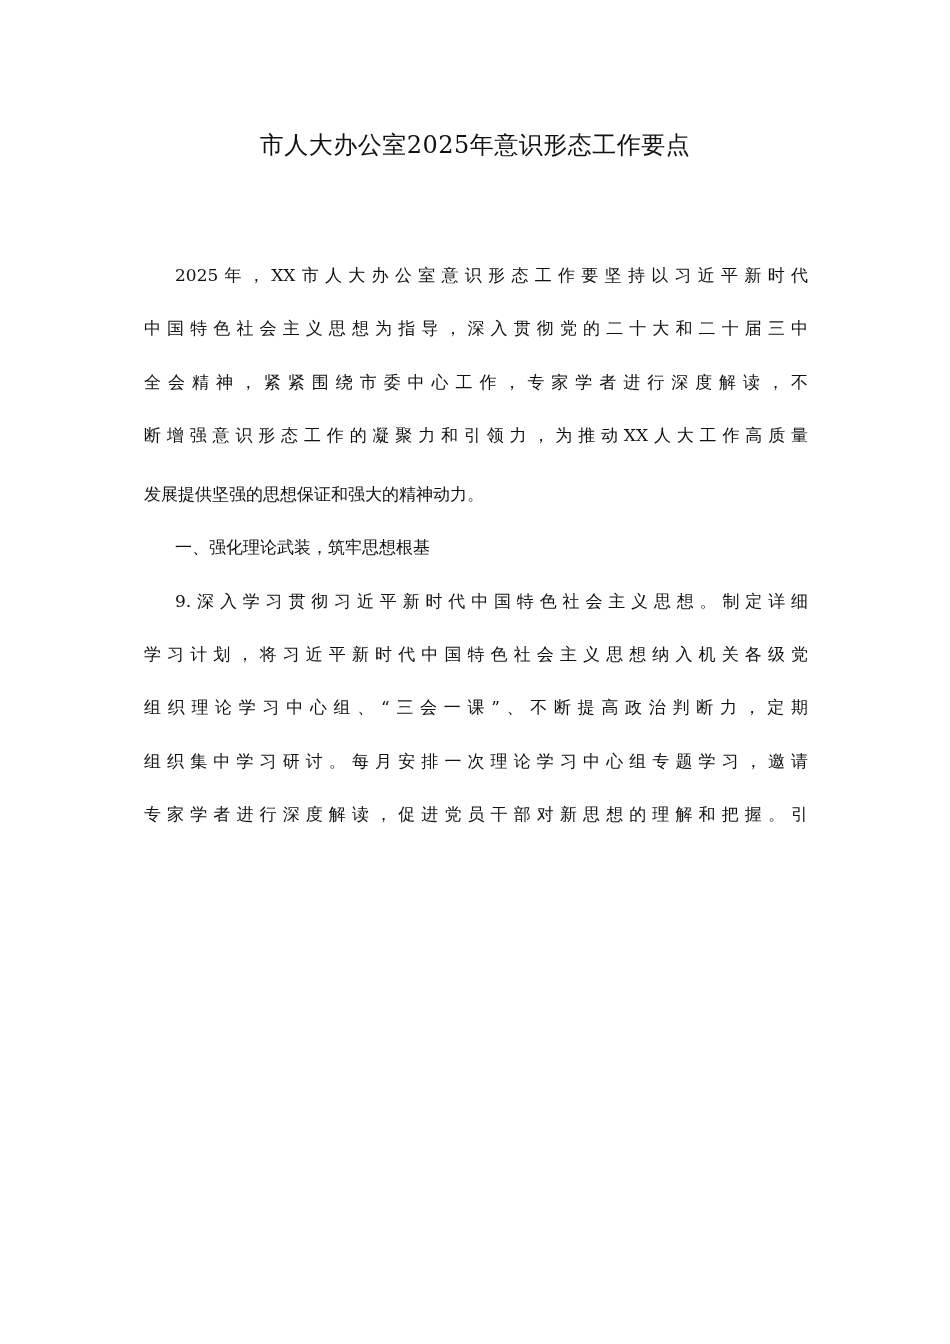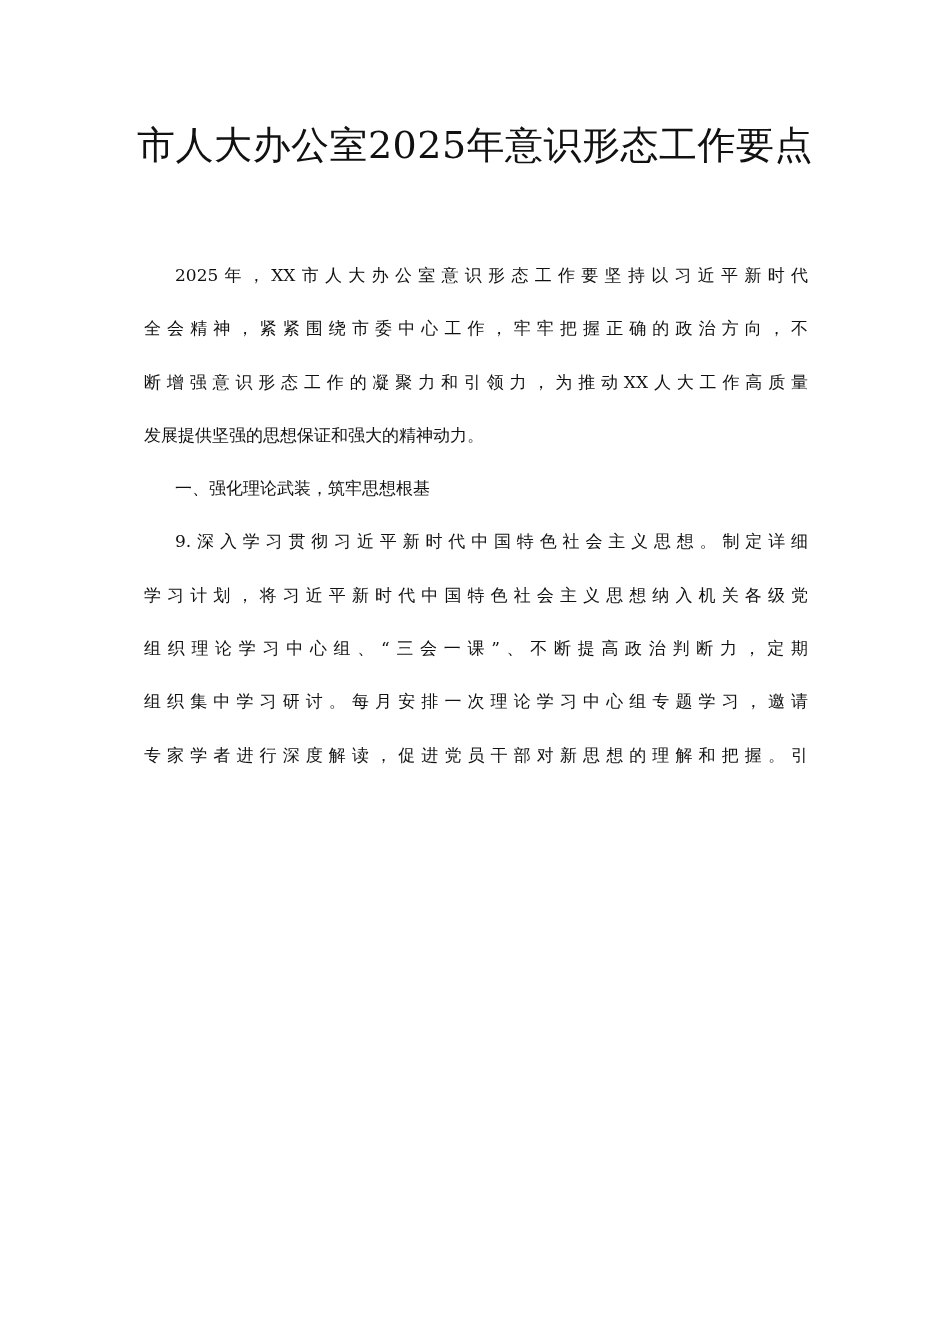--- a/index.html
+++ b/index.html
@@ -22,60 +22,62 @@
     width: 950px;
     height: 1344px;
     background: #ffffff;
   }
   .title {
     position: absolute;
     left: 0;
     top: 122px;
     width: 950px;
     text-align: center;
-    font-size: 38px;
+    font-size: 24px;
     line-height: 46px;
     letter-spacing: 0.5px;
     white-space: nowrap;
   }
   .body-text {
     position: absolute;
     left: 144px;
     top: 255px;
     width: 664px;
   }
   .line {
     height: 53.3px;
     line-height: 40px;
     font-size: 17px;
     white-space: nowrap;
     text-align: justify;
     text-align-last: justify;
   }
   .line.last {
     text-align-last: left;
+    margin-top: 6px;
   }
   .line.indent {
     padding-left: 31px;
   }
   .line.heading {
     text-align-last: left;
   }
 </style>
 </head>
 <body>
 
 <div class="page">
   <div class="title">市人大办公室2025年意识形态工作要点</div>
 
   <div class="body-text">
 
     <div class="paragraph">
       <div class="line indent">2025年，XX市人大办公室意识形态工作要坚持以习近平新时代</div>
-      <div class="line">全会精神，紧紧围绕市委中心工作，牢牢把握正确的政治方向，不</div>
+      <div class="line">中国特色社会主义思想为指导，深入贯彻党的二十大和二十届三中</div>
+      <div class="line">全会精神，紧紧围绕市委中心工作，专家学者进行深度解读，不</div>
       <div class="line">断增强意识形态工作的凝聚力和引领力，为推动XX人大工作高质量</div>
       <div class="line last">发展提供坚强的思想保证和强大的精神动力。</div>
     </div>
 
     <div class="paragraph">
       <div class="line indent heading">一、强化理论武装，筑牢思想根基</div>
     </div>
 
     <div class="paragraph">
       <div class="line indent">9.深入学习贯彻习近平新时代中国特色社会主义思想。制定详细</div>

